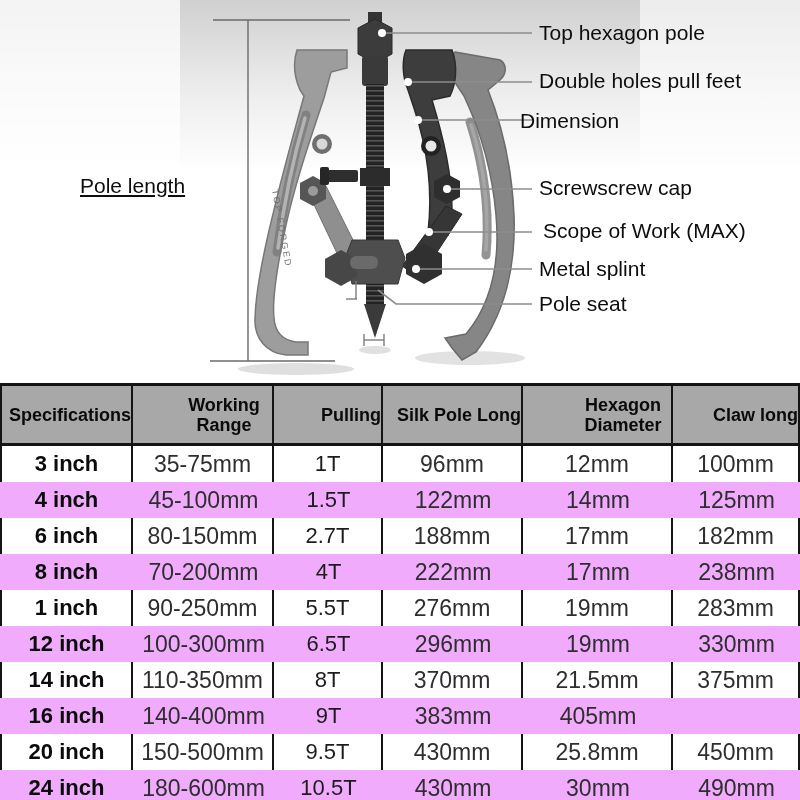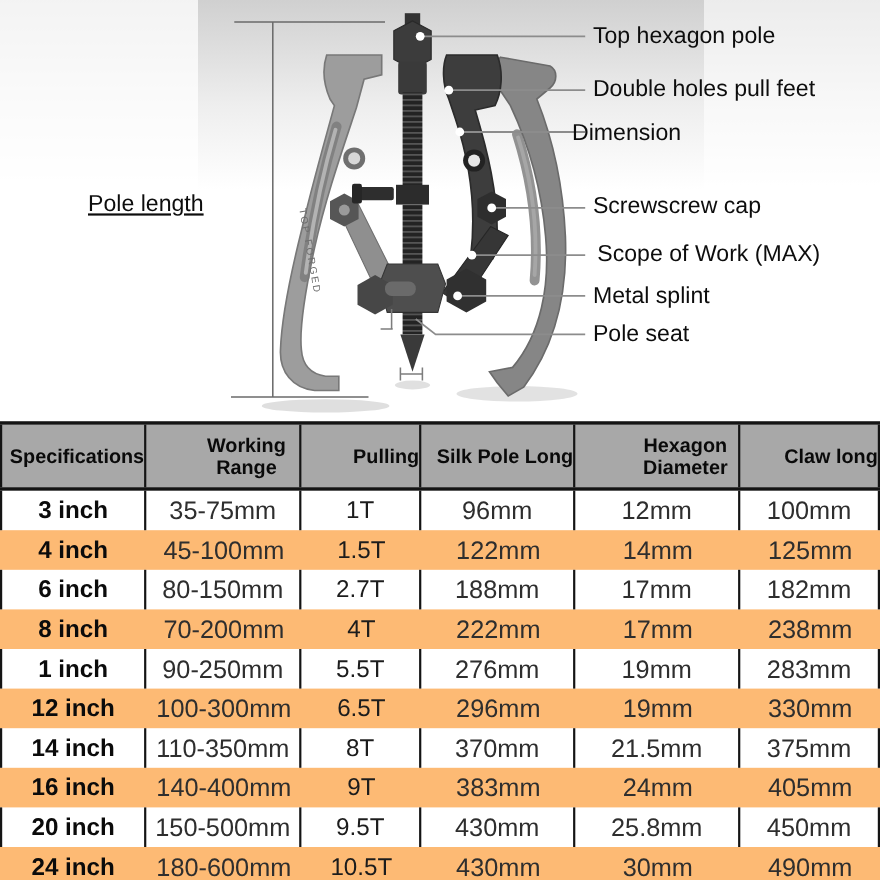--- a/index.html
+++ b/index.html
@@ -22,21 +22,21 @@
   
   .spec-table{position:absolute;left:0;top:383px;width:800px;}
   .thead,.trow{display:grid;grid-template-columns:133px 141px 109px 140px 150px 127px;}
   .thead{height:57px;background:#a8a8a8;border-top:3px solid #141414;border-bottom:3px solid #141414;}
   .thead .tcell{display:flex;align-items:center;justify-content:flex-end;text-align:center;
                 font-weight:bold;font-size:18px;line-height:20px;color:#0a0a0a;
                 border-right:2px solid #141414;box-sizing:border-box;}
   .thead .tcell:first-child{border-left:2px solid #141414;}
   .wrap-narrow{display:inline-block;max-width:96px;}
   .trow{height:36px;text-align:right;}
-  .trow.grey{background:#fdba74;}
+  .trow.grey{background:#f0abfc;}
   .tcell{display:flex;align-items:center;justify-content:center;box-sizing:border-box;}
   .trow .tcell{font-size:23px;color:#2e2e2e;}
   .trow.white .tcell{border-right:2px solid #141414;}
   .trow.white .tcell:first-child{border-left:2px solid #141414;}
   .trow .c0{font-size:22px;font-weight:bold;color:#0b0b0b;}
   .trow .c2{font-weight:normal;color:#1c1c1c;font-size:22px;}
   .trow:last-child{border-bottom:3px solid #141414;}
 </style>
 </head>
 <body>
@@ -236,21 +236,20 @@
         <div class="tcell c2">8T</div>
         <div class="tcell c3">370mm</div>
         <div class="tcell c4">21.5mm</div>
         <div class="tcell c5">375mm</div>
       </div>
         <div class="trow grey">
         <div class="tcell c0">16 inch</div>
         <div class="tcell c1">140-400mm</div>
         <div class="tcell c2">9T</div>
         <div class="tcell c3">383mm</div>
-        <div class="tcell c4">24mm</div>
         <div class="tcell c5">405mm</div>
       </div>
         <div class="trow white">
         <div class="tcell c0">20 inch</div>
         <div class="tcell c1">150-500mm</div>
         <div class="tcell c2">9.5T</div>
         <div class="tcell c3">430mm</div>
         <div class="tcell c4">25.8mm</div>
         <div class="tcell c5">450mm</div>
       </div>

